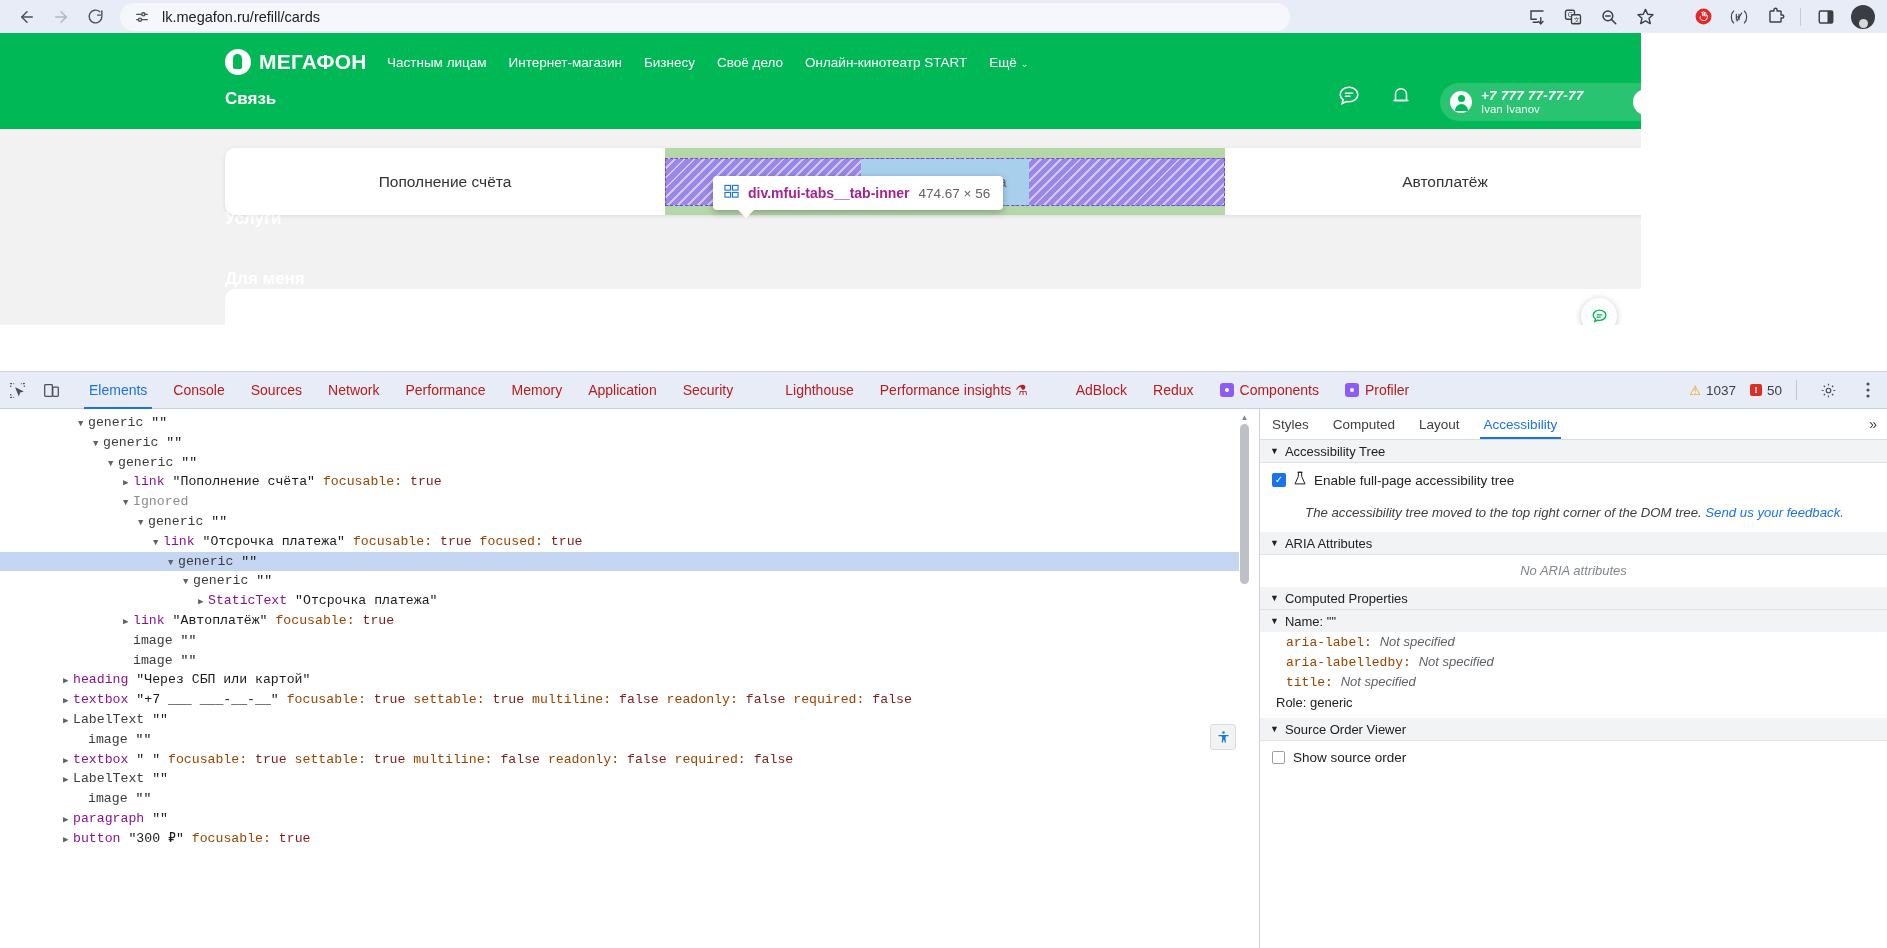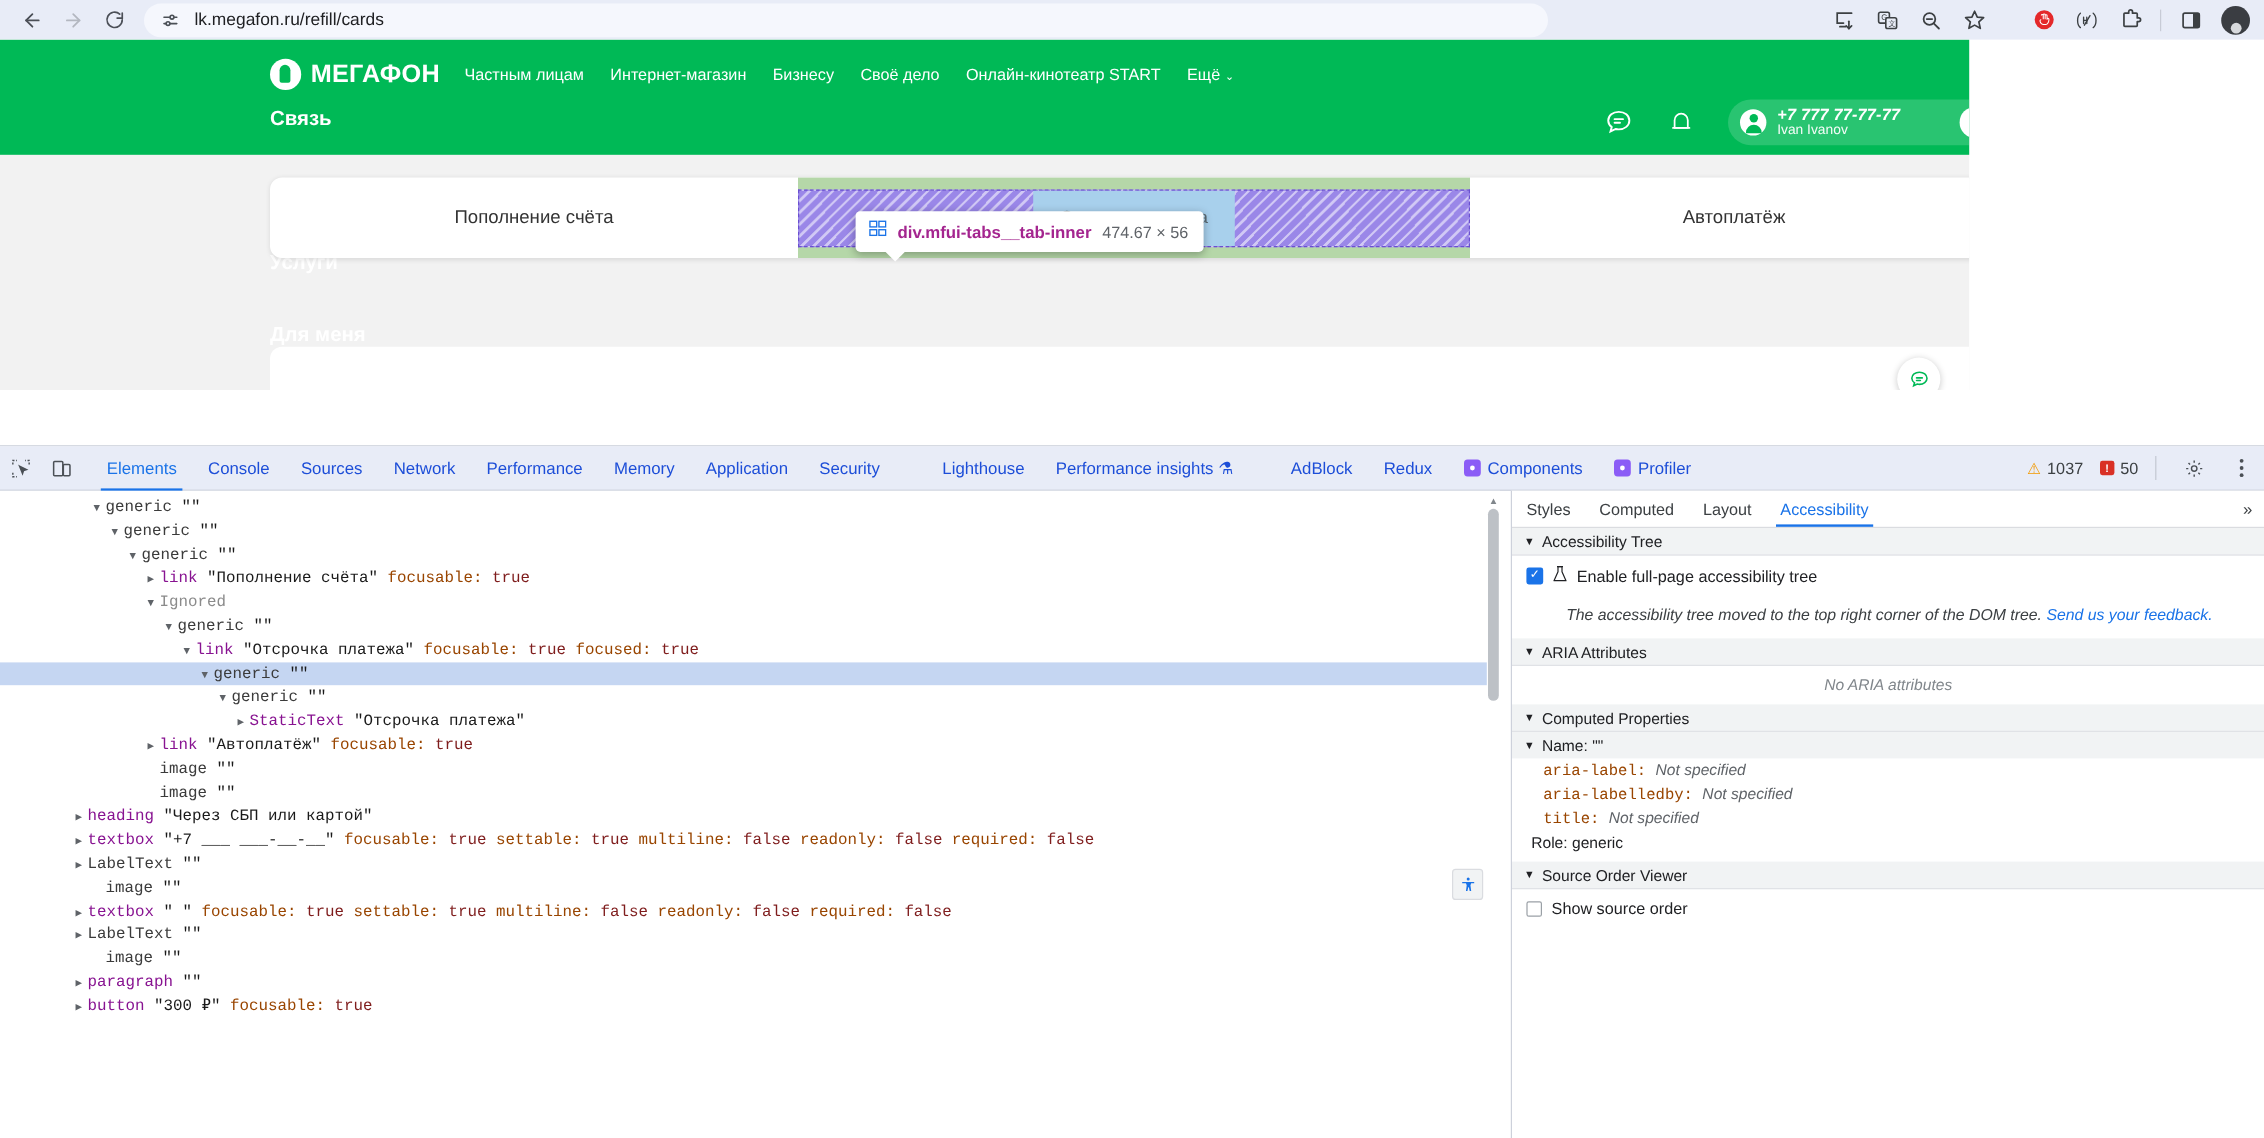--- a/index.html
+++ b/index.html
@@ -105,21 +105,21 @@
   .mf-mainnav {
     position: absolute; left: 0; top: 56px;
     display: flex; gap: 40px; flex-direction: column;
   }
   .mf-mainnav a {
     color: #fff; font-size: 17px; font-weight: 700;
     text-decoration: none; white-space: nowrap;
   }
   .mf-right {
     position: absolute; right: 0; top: 50px;
-    display: flex; align-items: center; gap: 26px;
+    display: flex; gap: 26px;
   }
   .mf-icon-circle { color: #fff; width: 26px; height: 26px; display:flex; align-items:center; justify-content:center; }
   .mf-account {
     width: 225px; height: 38px;
     background: rgba(255,255,255,.16);
     border-radius: 19px;
     display: flex; align-items: center;
     padding: 0 6px 0 10px; gap: 9px; position: relative;
   }
   .mf-acc-av {
@@ -232,21 +232,21 @@
   }
   .dt-tool-icon {
     width: 34px; height: 30px;
     display: flex; align-items: center; justify-content: center;
     color: #4b5056;
   }
   .dt-tabs { display: flex; align-items: stretch; height: 37px; margin-left: 8px; }
   .dt-tab {
     display: flex; align-items: center; gap: 6px;
     padding: 0 13px;
-    font-size: 14px; color: #1d4ed8;
+    font-size: 14px; color: #b91c1c;
     white-space: nowrap;
     position: relative;
   }
   .dt-tab.active { color: #1a73e8; }
   .dt-tab.active::after {
     content: ""; position: absolute; left: 8px; right: 8px; bottom: 0;
     height: 2px; background: #1a73e8;
   }
   .react-badge {
     width: 14px; height: 14px; border-radius: 3px;

